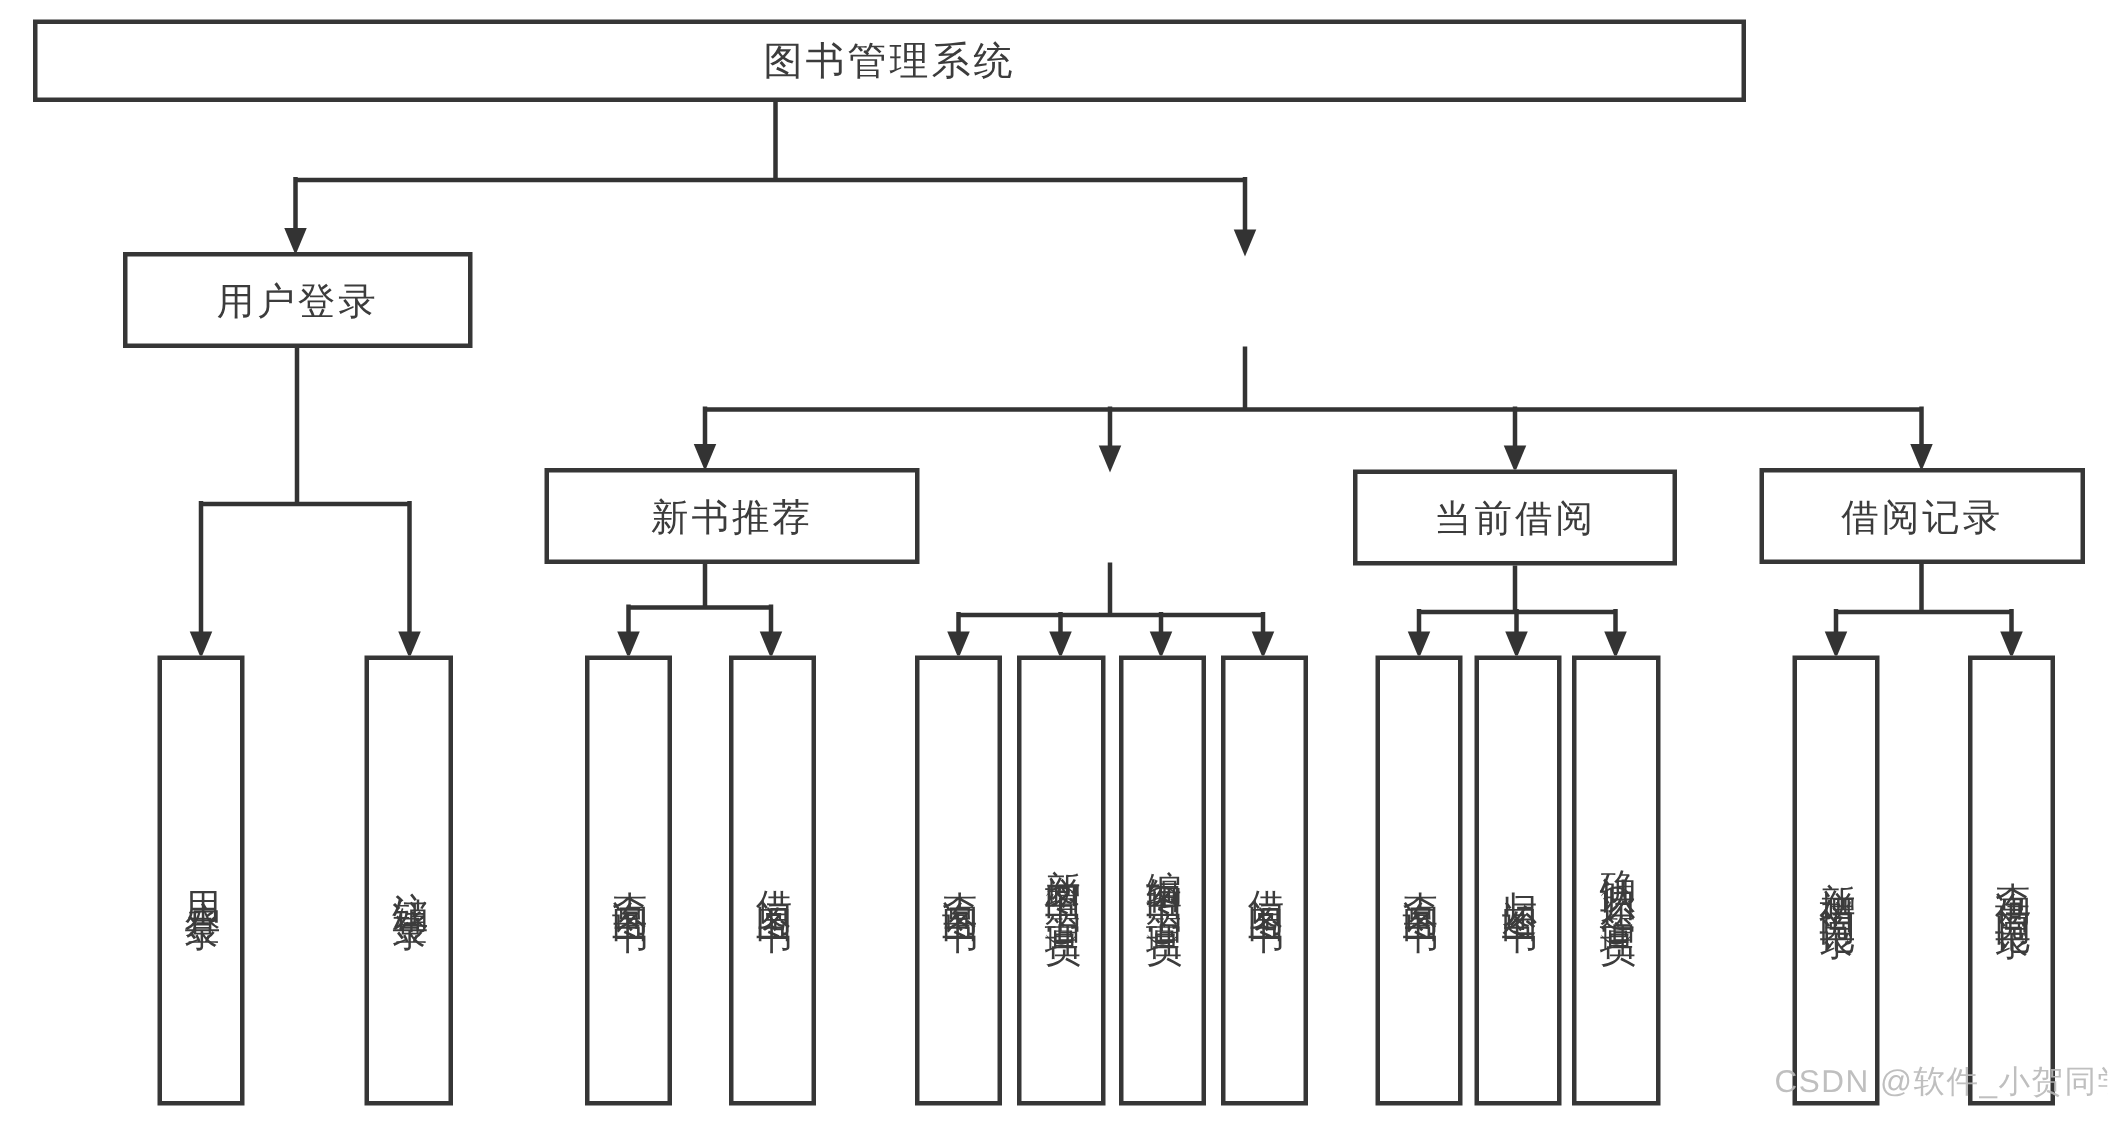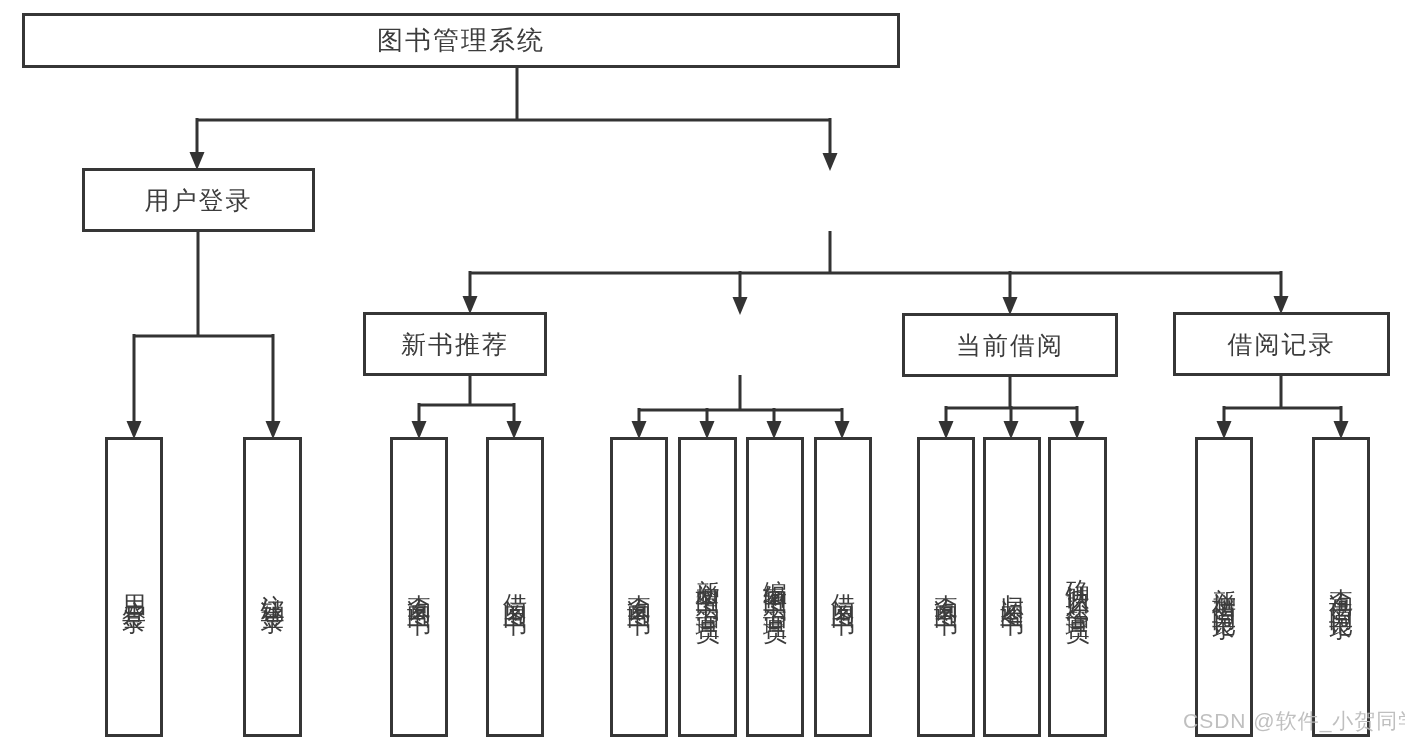--- a/index.html
+++ b/index.html
@@ -64,25 +64,25 @@
       <use href="#ah" transform="translate(774,439)"></use>
       <use href="#ah" transform="translate(842,439)"></use>
       <use href="#ah" transform="translate(946,439)"></use>
       <use href="#ah" transform="translate(1011,439)"></use>
       <use href="#ah" transform="translate(1077,439)"></use>
       <use href="#ah" transform="translate(1224,439)"></use>
       <use href="#ah" transform="translate(1341,439)"></use>
     </g>
   </svg>
 
-  <div class="node" style="left:22px;top:13px;width:878px;height:55px;font-size:26px;">图书管理系统</div>
+  <div class="node" style="left:22px;top:13px;width:1142px;height:55px;font-size:26px;">图书管理系统</div>
 
   <div class="node" style="left:82px;top:168px;width:233px;height:64px;">用户登录</div>
 
-  <div class="node" style="left:363px;top:312px;width:184px;height:64px;">新书推荐</div>
+  <div class="node" style="left:363px;top:312px;width:250px;height:64px;">新书推荐</div>
   <div class="node" style="left:1173px;top:312px;width:217px;height:64px;">借阅记录</div>
   <div class="node" style="left:902px;top:313px;width:216px;height:64px;">当前借阅</div>
 
   <div class="node leaf" style="left:105px;top:437px;width:58px;height:300px;">用户登录</div>
   <div class="node leaf" style="left:243px;top:437px;width:59px;height:300px;">注销登录</div>
 
   <div class="node leaf" style="left:390px;top:437px;width:58px;height:300px;">查询图书</div>
   <div class="node leaf" style="left:486px;top:437px;width:58px;height:300px;">借阅图书</div>
 
   <div class="node leaf" style="left:610px;top:437px;width:58px;height:300px;">查询图书</div>

